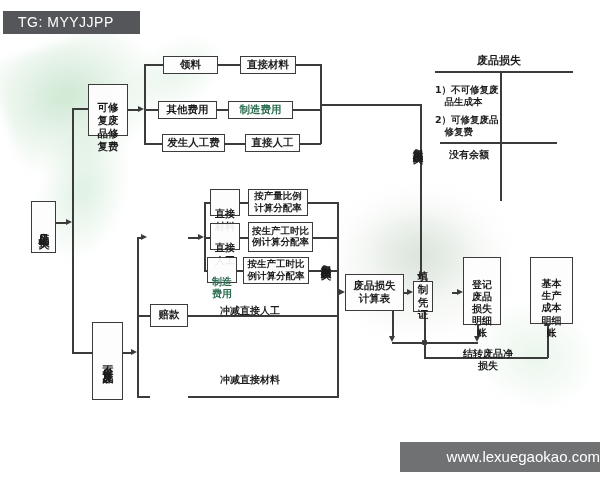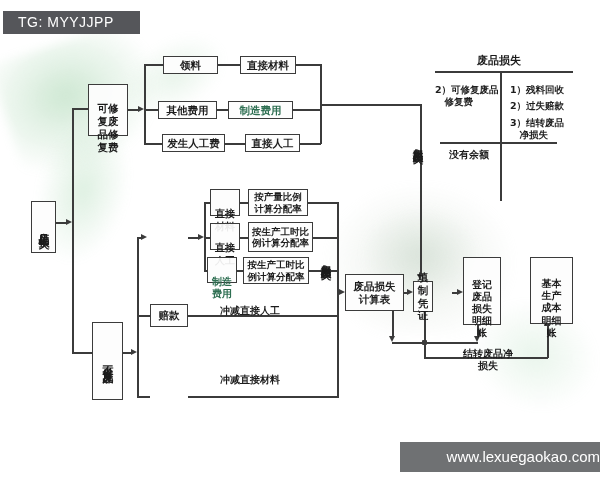--- a/index.html
+++ b/index.html
@@ -4,21 +4,21 @@
 <style>
   html,body{margin:0;padding:0;background:#ffffff;}
   #stage{position:relative;width:600px;height:480px;background:#ffffff;overflow:hidden;
          font-family:"DejaVu Sans","Liberation Sans",sans-serif;color:#1e1e1e;}
   
   .wm{position:absolute;z-index:0;pointer-events:none;filter:blur(5px);}
   
   .dg{position:absolute;z-index:2;}
   .box{position:absolute;z-index:2;background:rgba(253,253,253,.92);border:1.4px solid #3b3b3b;
        display:flex;align-items:center;justify-content:center;text-align:center;
-       font-weight:bold;color:#1c1c1c;box-sizing:border-box;line-height:1.2;}
+       font-weight:bold;color:#1c1c1c;box-sizing:border-box;line-height:1.2;font-family:Liberation Serif, serif;}
   .pre{white-space:pre-line;}
   .w2{display:inline-block;width:2.35em;word-break:break-all;line-height:1.22;margin-top:36px;}
   .vtxt{writing-mode:vertical-rl;text-orientation:upright;letter-spacing:1.5px;line-height:1;}
   .h{position:absolute;z-index:1;background:#3b3b3b;height:1.5px;}
   .v{position:absolute;z-index:1;background:#3b3b3b;width:1.5px;}
   .ar{position:absolute;z-index:2;width:0;height:0;border-top:3.5px solid transparent;
       border-bottom:3.5px solid transparent;border-left:6px solid #3b3b3b;}
   .ad{position:absolute;z-index:2;width:0;height:0;border-left:3.5px solid transparent;
       border-right:3.5px solid transparent;border-top:6px solid #3b3b3b;}
   .au{position:absolute;z-index:2;width:0;height:0;border-left:3.5px solid transparent;
@@ -176,24 +176,20 @@
   <div class="lbl" style="left:215px;top:304px;width:70px;font-size:10px;">冲减直接人工</div>
   <div class="lbl" style="left:215px;top:373px;width:70px;font-size:10px;">冲减直接材料</div>
   <div class="lbl pre" style="left:460px;top:348px;width:56px;font-size:10px;line-height:1.15;">结转废品净
 损失</div>
 
   <div class="lbl" style="left:468px;top:53px;width:62px;font-size:11px;">废品损失</div>
   <div class="h" style="left:435px;top:71px;width:138px;"></div>
   <div class="v" style="left:500px;top:71px;height:130px;"></div>
   <div class="h" style="left:440px;top:142px;width:117px;"></div>
   <div class="dg" style="left:435px;top:84px;width:64px;font-size:9.5px;font-weight:bold;line-height:1.3;">
+    <div class="pre" style="margin-bottom:5px;">1）不可修复废
+　品生成本</div>
     <div class="pre">2）可修复废品
 　修复费</div>
-  </div>
-  <div class="dg" style="left:510px;top:84px;width:62px;font-size:9.5px;font-weight:bold;line-height:1.3;">
-    <div class="pre" style="margin-bottom:4px;">1）残料回收</div>
-    <div class="pre" style="margin-bottom:4px;">2）过失赔款</div>
-    <div class="pre">3）结转废品
-　净损失</div>
   </div>
   <div class="lbl" style="left:446px;top:148px;width:46px;font-size:10px;">没有余额</div>
 
 </div>
 
 </body></html>

